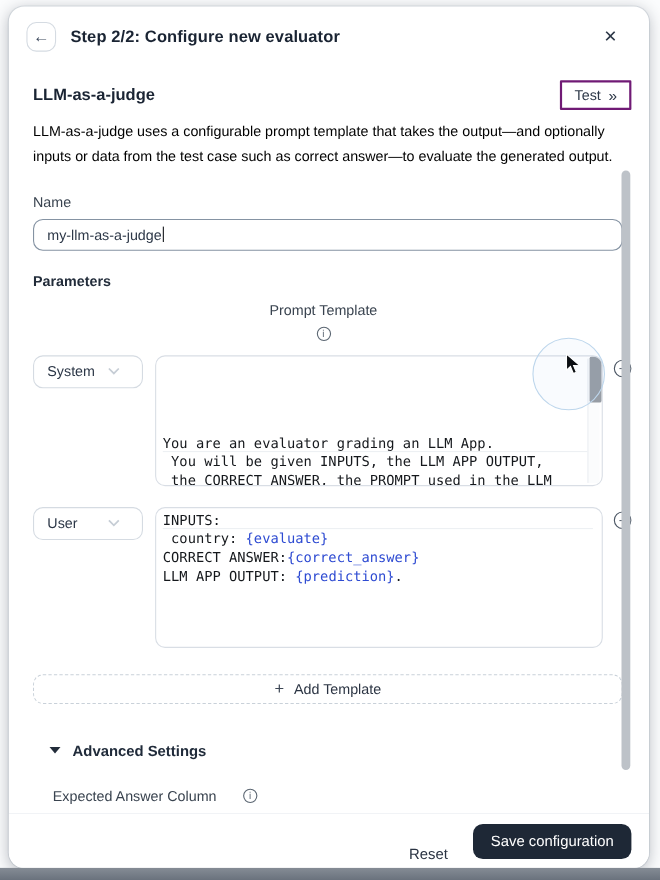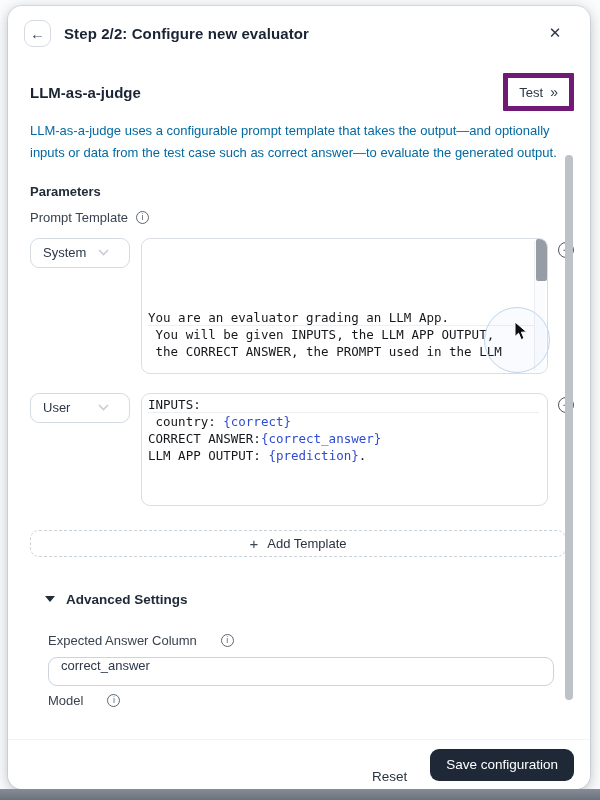--- a/index.html
+++ b/index.html
@@ -31,35 +31,35 @@
   .hdr-title { font-size:15px; font-weight:700; margin-left:13px; letter-spacing:.1px; }
   .close-btn {
     position:absolute; right:8px; top:2px; font-size:15px; color:#2c3747;
     width:22px; height:22px; display:flex; align-items:center; justify-content:center; cursor:pointer;
   }
   
   .bd { padding:0 32px 0 14px; }
   .eval-head { display:flex; align-items:center; justify-content:space-between; margin-top:26px; }
   .eval-title { font-size:15px; font-weight:700; margin-left:8px; }
   .test-btn {
-    display:flex; align-items:center; gap:7px; height:38px; padding:0 11px;
-    border:5px solid #701a75; border-radius:1px; background:#fff; cursor:pointer;
+    display:flex; align-items:center; gap:7px; height:27px; padding:0 11px;
+    border:2px solid #701a75; border-radius:1px; background:#fff; cursor:pointer;
     font-size:13px; color:#2c3747; margin-right:-16px;
   }
   .test-btn .chev2 { font-size:14px; color:#2c3747; }
-  .desc { margin:9px 0 0 8px; font-size:13px; line-height:1.68; color:#0369a1; max-width:540px; }
+  .desc { margin:9px 0 0 8px; font-size:13px; line-height:1.68; color:#000000; max-width:540px; }
   .field-label { font-size:13px; color:#39434f; margin:23px 0 0 8px; }
   .name-input {
     margin:8px 0 0 8px; height:29px; width:536px;
     border:1px solid #8593a3; border-radius:9px; background:#fff;
     display:flex; align-items:center; padding:0 12px; font-size:13px; color:#2c3747;
   }
   .caret { display:inline-block; width:1px; height:14px; background:#15181c; margin-left:1px; }
   .params-label { font-size:13px; font-weight:700; color:#222c3a; margin:20px 0 0 8px; }
-  .sub-label-row { display:flex; align-items:center; gap:8px; margin:11px 0 0 8px; }
+  .sub-label-row { display:flex; align-items:center; gap:8px; margin:11px 0 0 8px;flex-direction:column; }
   .sub-label { font-size:13px; color:#39434f; }
   .info-icon {
     width:13px; height:13px; border:1px solid #5b6672; border-radius:50%;
     display:inline-flex; align-items:center; justify-content:center;
     font-size:9px; color:#5b6672; font-style:normal; line-height:1;
   }
   
   .msg-row { display:flex; align-items:flex-start; margin:13px 0 0 8px; width:544px; }
   .role-select {
     width:100px; height:30px; flex:0 0 100px; border:1px solid #d5dbe2; border-radius:9px;
@@ -75,22 +75,22 @@
   .editor .ln { height:17px; }
   .editor .ln.first { border-bottom:1px solid #edf0f3; }
   .editor .var { color:var(--var-color,#2e4bd2); }
   .ed-track { position:absolute; top:2px; bottom:2px; right:2px; width:11px; background:#fbfcfd; border-left:1px solid #eceef2; }
   .ed-thumb { position:absolute; top:0; right:0; width:11px; height:42px; background:#979da5; border-radius:2px; }
   .remove-btn {
     margin:4px 0 0 10px; width:16px; height:16px; flex:0 0 16px; border:1.4px solid #4a5563; border-radius:50%;
     display:flex; align-items:center; justify-content:center; color:#4a5563;
     font-size:12px; line-height:1; cursor:pointer; background:#fff;
   }
-  #editor-0 { height:136px; }
-  #editor-1 { height:113px; }
+  #editor-0 { height:119px; }
+  #editor-1 { height:128px; }
   .add-msg {
     margin:24px 0 0 8px; width:536px; height:27px; border:1px dashed #c9d1d9; border-radius:9px;
     display:flex; align-items:center; justify-content:center; gap:9px;
     font-size:13px; color:#2a3342; cursor:pointer; background:#fff;
   }
   .add-msg .plus { font-size:15px; color:#3c4654; }
   .adv-toggle { display:flex; align-items:center; gap:11px; margin:35px 0 0 23px; cursor:pointer; }
   .tri-down { width:0; height:0; border-left:5px solid transparent; border-right:5px solid transparent; border-top:6px solid #222c3a; }
   .adv-label { font-size:13.5px; font-weight:700; color:#202b3a; }
   .adv-field-label-row { display:flex; align-items:center; gap:24px; margin:26px 0 0 26px; }
@@ -144,20 +144,25 @@
     <div class="eval-head">
       <div class="eval-title">LLM-as-a-judge</div>
       <div class="test-btn">
         <span>Test</span>
         <span class="chev2">»</span>
       </div>
     </div>
 
     <p class="desc">LLM-as-a-judge uses a configurable prompt template that takes the output—and optionally inputs or data from the test case such as correct answer—to evaluate the generated output.</p>
 
+    <div class="field-label">Name</div>
+    <div class="name-input">
+      <span>my-llm-as-a-judge</span>
+        <span class="caret"></span>
+    </div>
 
     <div class="params-label">Parameters</div>
 
     <div class="sub-label-row">
       <span class="sub-label">Prompt Template</span>
       <span class="info-icon">i</span>
     </div>
 
     <div class="msg-row">
       <div class="role-select">
@@ -175,21 +180,21 @@
       </div>
     </div>
 
     <div class="msg-row" style="margin-top:19px;">
       <div class="role-select">
         <span>User</span>
         <svg width="11" height="7" viewBox="0 0 11 7" fill="none" stroke-width="1.6">
             <path d="M1 1 L5.5 5.5 L10 1"></path>
           </svg>
       </div>
-      <div class="editor" id="editor-1"><div class="ln first"><span>INPUTS:</span></div><div class="ln"><span> country: </span><span class="var">{correct}</span></div><div class="ln"><span>CORRECT ANSWER:</span><span class="var">{correct_answer}</span></div><div class="ln"><span>LLM APP OUTPUT: </span><span class="var">{prediction}</span><span>.</span></div></div>
+      <div class="editor" id="editor-1"><div class="ln first"><span>INPUTS:</span></div><div class="ln"><span> country: </span><span class="var">{evaluate}</span></div><div class="ln"><span>CORRECT ANSWER:</span><span class="var">{correct_answer}</span></div><div class="ln"><span>LLM APP OUTPUT: </span><span class="var">{prediction}</span><span>.</span></div></div>
       <div class="remove-btn">
         <span>−</span>
       </div>
     </div>
 
     <div class="add-msg">
       <span class="plus">+</span>
       <span>Add Template</span>
     </div>
 

